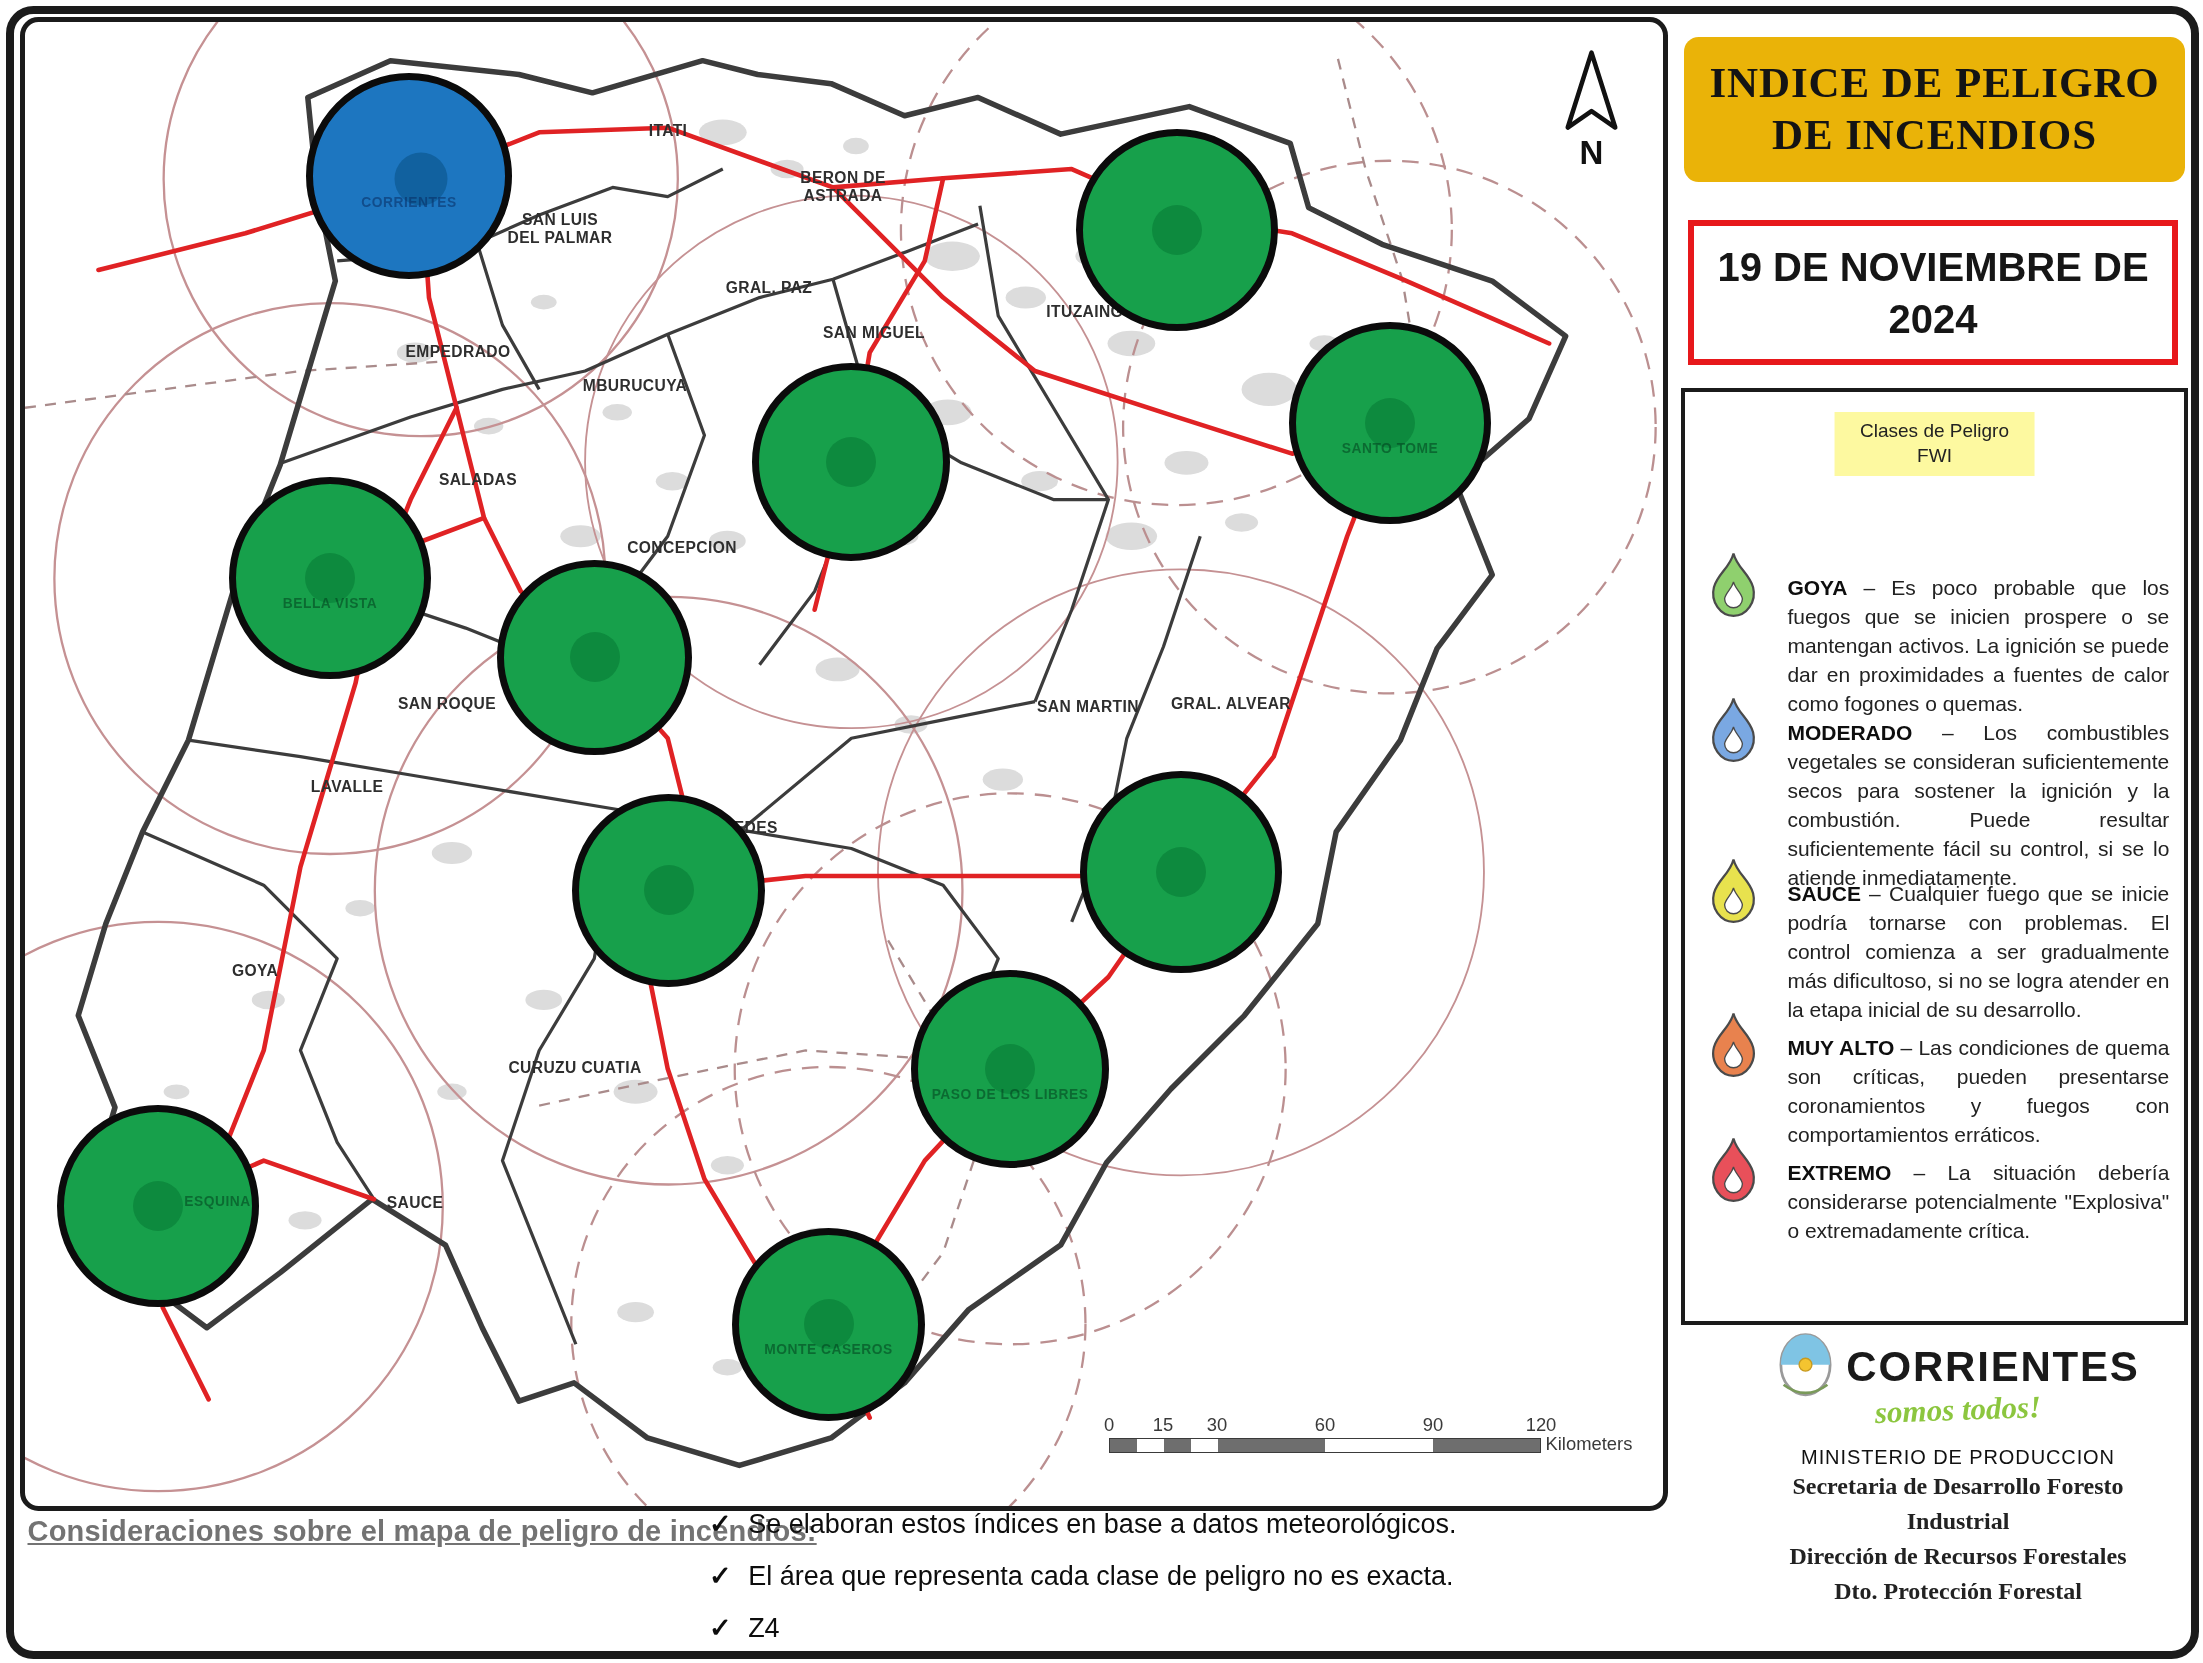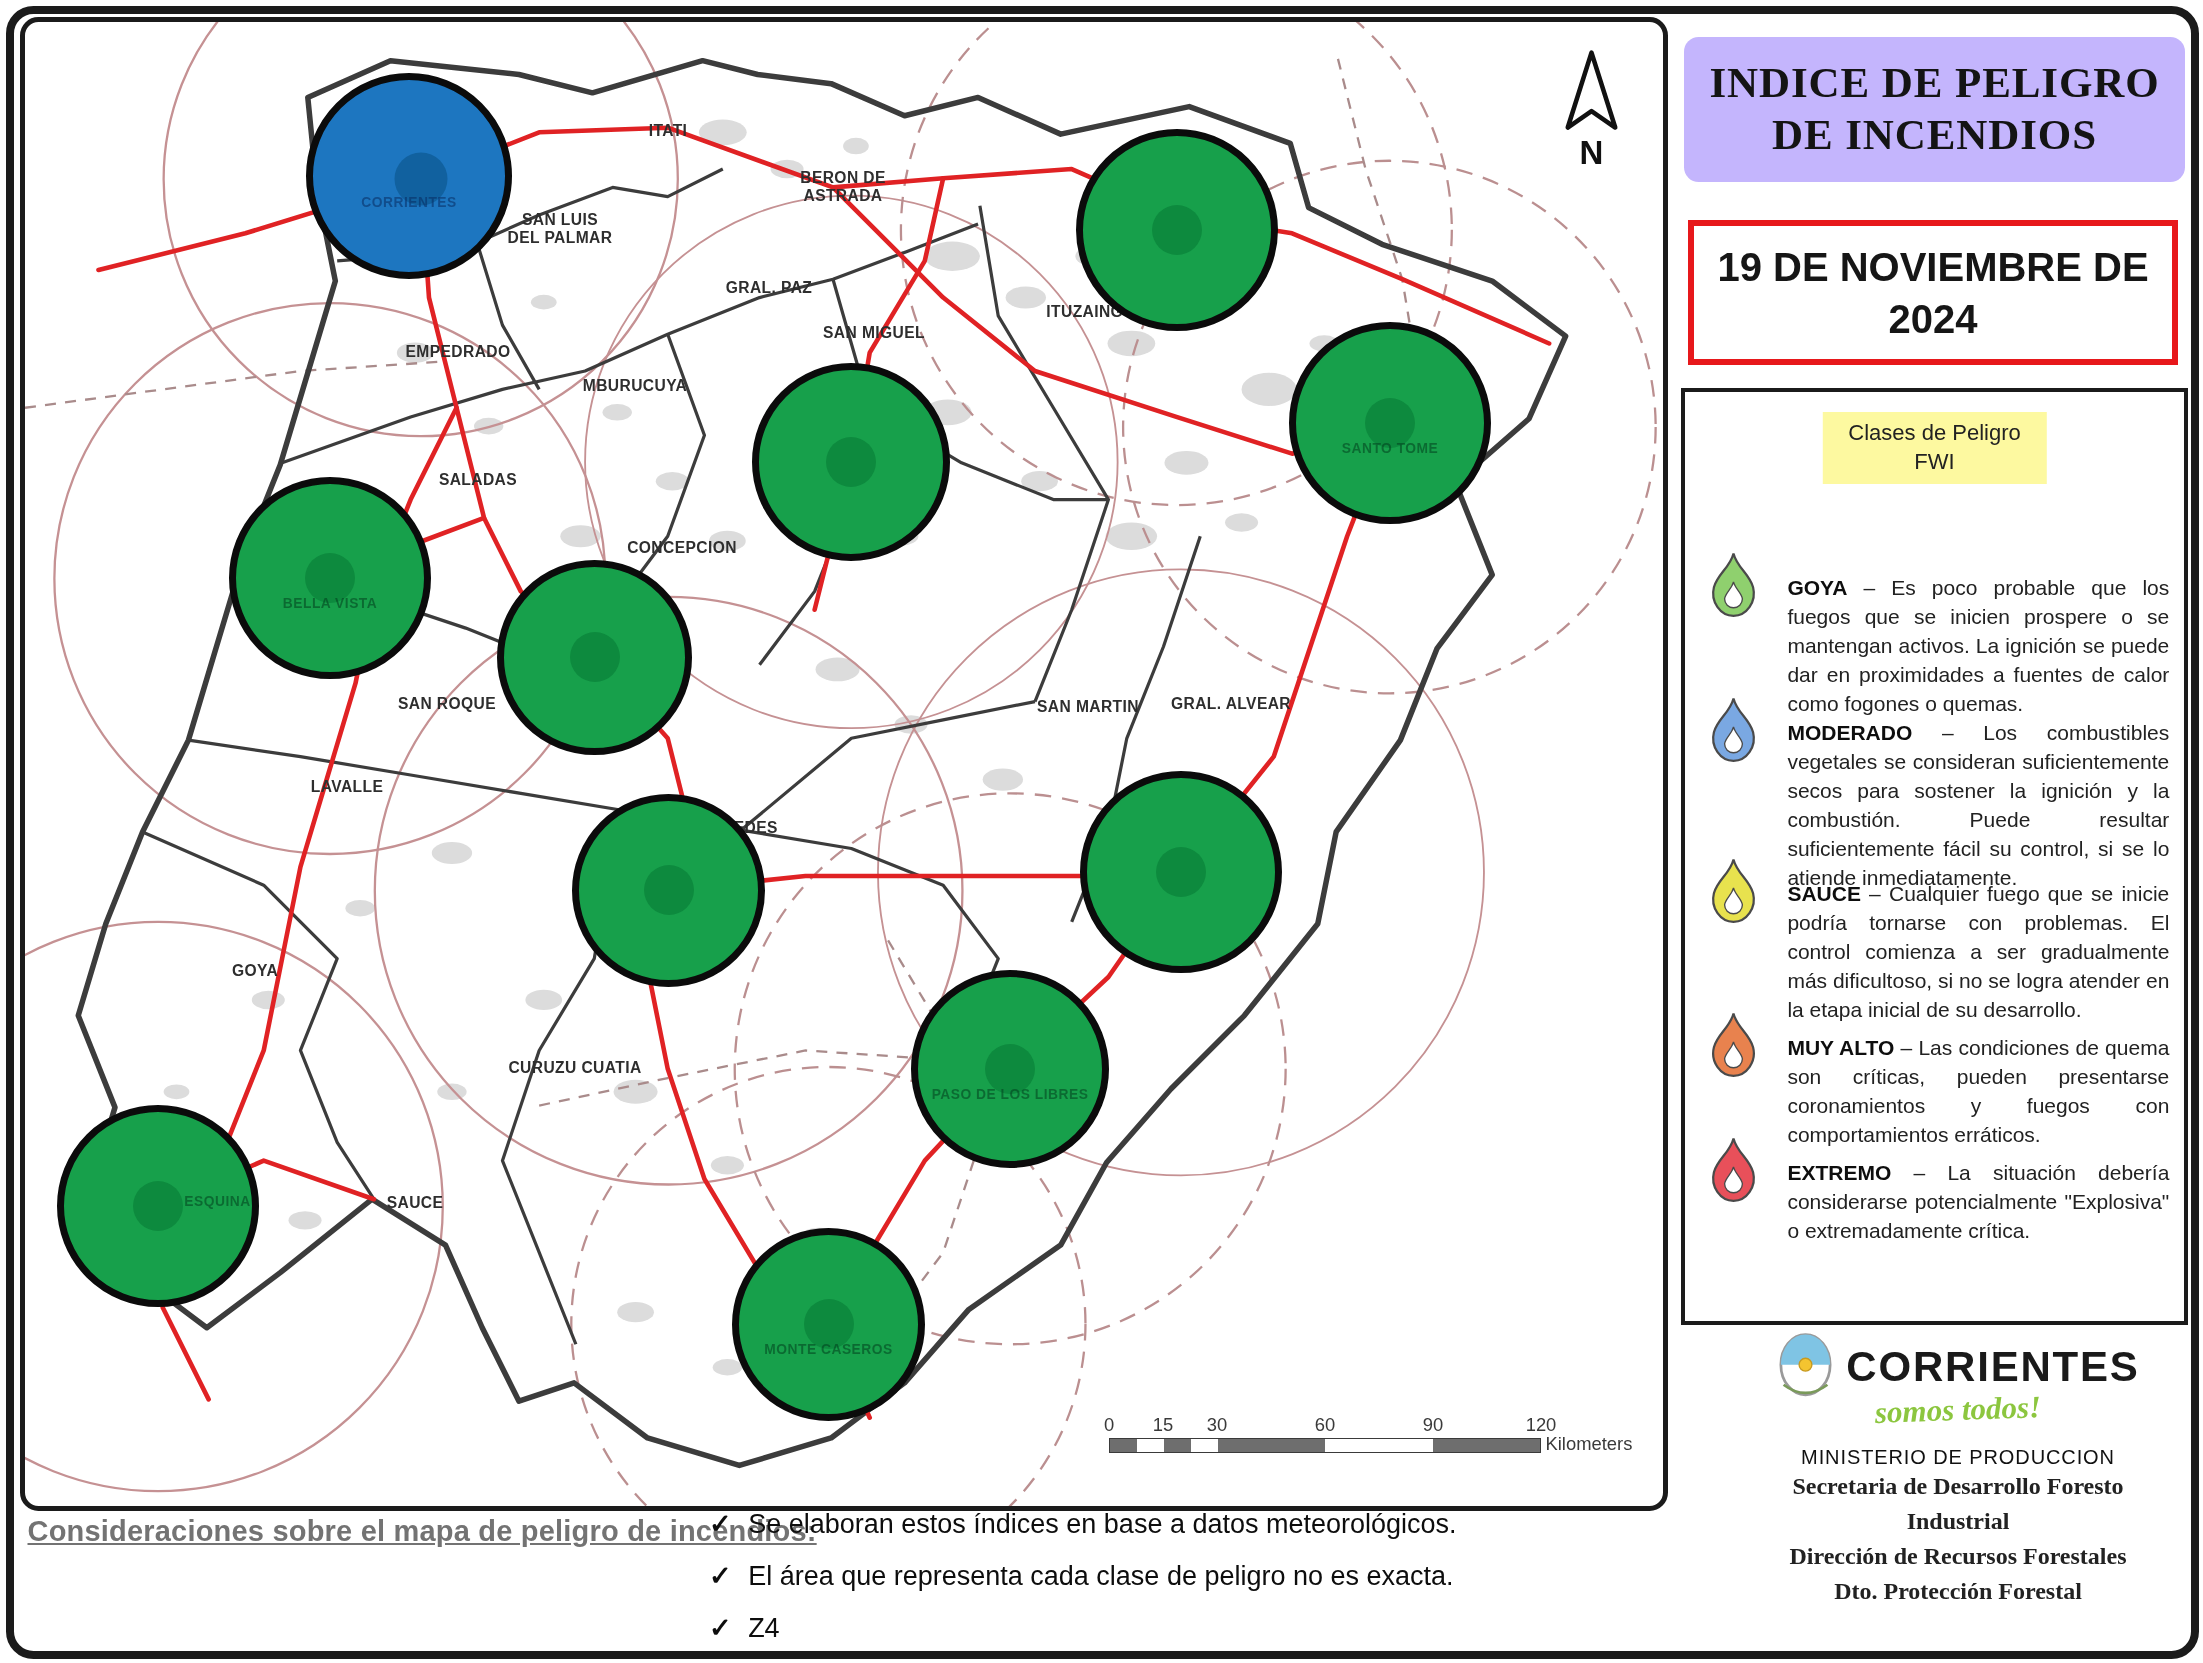--- a/index.html
+++ b/index.html
@@ -40,36 +40,36 @@
   .sb-ticks{position:relative;height:24px;font-size:18.4px;color:#3a3a3a;}
   .sb-ticks span{position:absolute;transform:translateX(-50%);}
   .sb-bar{display:flex;height:13px;border:1.8px solid #3a3a3a;background:#fff;}
   .sb-seg{height:100%;}
   .sb-dark{background:#6e6e6e;}
   .sb-light{background:#ffffff;}
   .sb-unit{position:absolute;left:100%;bottom:-3.7px;margin-left:5.5px;font-size:18.4px;color:#3a3a3a;white-space:nowrap;}
   
   .title-box{
     position:absolute;left:1684px;top:37px;width:501px;box-sizing:border-box;
-    background:#c4b5fd;border-radius:14.7px;padding:20px 5.5px;text-align:center;
+    background:#eab308;border-radius:14.7px;padding:20px 5.5px;text-align:center;
     font-family:"Liberation Serif",serif;font-weight:bold;font-size:43px;
     line-height:1.22;white-space:pre-line;letter-spacing:0.9px;color:#141414;
   }
   .date-box{
     position:absolute;left:1688px;top:220px;width:490px;box-sizing:border-box;
     border:6.4px solid #e7181b;background:#fff;padding:14.7px 7.3px;text-align:center;
     font-size:40px;font-weight:bold;line-height:1.3;color:#161616;
   }
   .legend-box{
     position:absolute;left:1681px;top:388px;width:507px;height:937px;
     border:4.6px solid #1b1b1b;background:#fff;box-sizing:border-box;
   }
   .legend-header{
     position:absolute;left:50%;top:20px;transform:translateX(-50%);
-    background:#fdf9a0;padding:7.3px 26px;font-size:22px;text-align:center;
+    background:#fdf9a0;padding:7.3px 26px;font-size:19px;text-align:center;
     white-space:pre-line;line-height:1.3;color:#222;
   }
   .legend-item{position:absolute;left:18.4px;right:14.7px;}
   .legend-item .flame{position:absolute;left:1.8px;top:-3.7px;width:57px;height:73px;}
   .legend-item .ltext{margin-left:84px;font-size:21px;text-align:justify;line-height:1.38;color:#222;}
   .lterm{font-weight:bold;color:#0e0e0e;}
   
   .brand{position:absolute;left:1745px;top:1330px;width:426px;text-align:center;}
   .brand-row{display:flex;align-items:center;justify-content:center;gap:11px;}
   .brand-name{font-size:42px;font-weight:800;letter-spacing:1.8px;color:#1a1a1a;}

